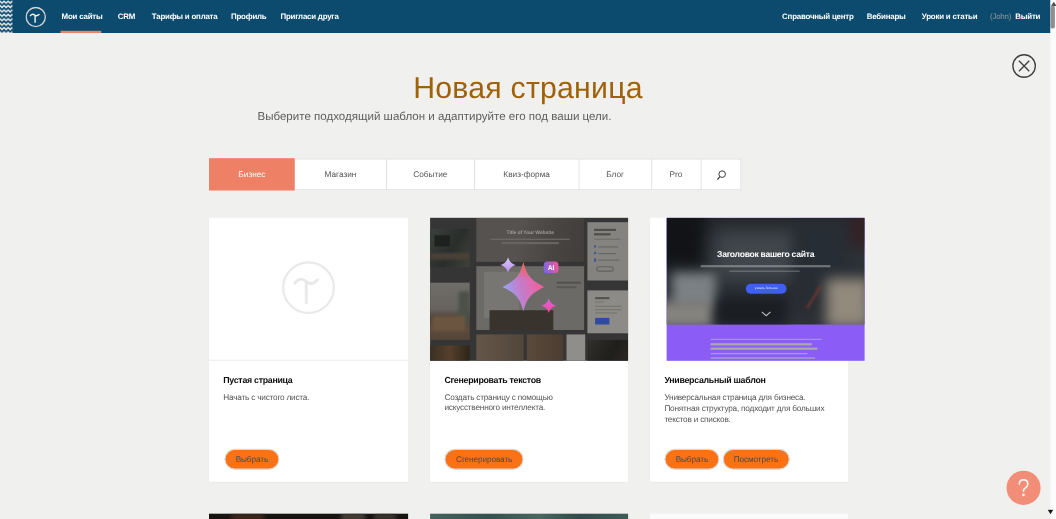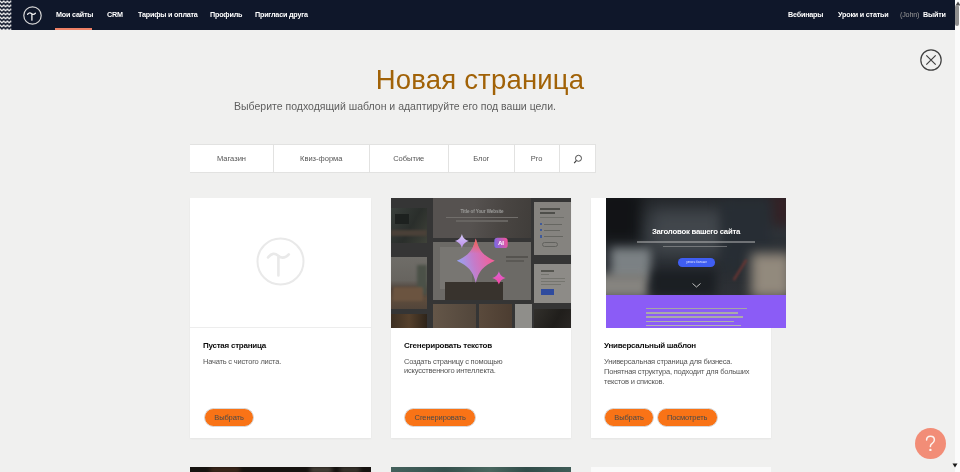--- a/index.html
+++ b/index.html
@@ -1,21 +1,21 @@
 <!DOCTYPE html>
 <html><head>
 <meta charset="utf-8">
 <style>
   * { margin:0; padding:0; box-sizing:border-box; }
   html,body { width:960px; height:472px; overflow:hidden; }
   body { font-family:"Liberation Sans", sans-serif; background:#f0f0ef; position:relative; }
   .abs { position:absolute; }
 
   
-  #topbar { position:absolute; left:0; top:0; width:955px; height:30px; background:#0f172a; }
+  #topbar { position:absolute; left:0; top:0; width:955px; height:30px; background:#0c4a6e; }
   .nav { position:absolute; top:0; height:30px; line-height:30px; font-size:7.2px; font-weight:bold; color:#fff; white-space:nowrap; letter-spacing:-0.2px; }
   #underline { position:absolute; left:55px; top:27.5px; width:37px; height:2.5px; background:#ee8166; }
 
   
   #title { position:absolute; left:0; top:64.2px; width:960px; text-align:center; font-size:27.5px; color:#a16207; letter-spacing:0.2px; line-height:1.15; }
   #subtitle { position:absolute; left:0; top:100px; width:790px; text-align:center; font-size:10.5px; color:#5e5e5e; }
 
   
   #tabs { position:absolute; left:190px; top:144px; height:28.5px; display:flex; }
   .tab { height:28.5px; line-height:28.5px; text-align:center; font-size:7.5px; color:#555; background:#fff; border:0.7px solid #e2e2e1; border-left:none; }
@@ -54,39 +54,41 @@
   </svg>
   <svg class="abs" style="left:22.5px;top:6px" width="19" height="19" viewBox="0 0 19 19">
     <circle cx="9.5" cy="9.5" r="8.7" fill="none" stroke="#d6d6d6" stroke-width="1.2"></circle>
     <path d="M4.6 8.2 C6 6.6 7.2 6.6 8.4 7.6 C9.6 8.6 11 8.6 12.4 7.2 M8.9 7.9 L8.9 14.2" fill="none" stroke="#f2f2f2" stroke-width="1.3" stroke-linecap="round"></path>
   </svg>
   <span class="nav" style="left:56px">Мои сайты</span>
   <span class="nav" style="left:107px">CRM</span>
   <span class="nav" style="left:138px">Тарифы и оплата</span>
   <span class="nav" style="left:210px">Профиль</span>
   <span class="nav" style="left:255px">Пригласи друга</span>
+  <span class="nav" style="left:711px">Справочный центр</span>
   <span class="nav" style="left:788px">Вебинары</span>
   <span class="nav" style="left:838px">Уроки и статьи</span>
   <span class="nav" style="left:900px;color:#989898;font-weight:normal">(John)</span>
   <span class="nav" style="left:923px">Выйти</span>
   <div id="underline"></div>
 </div>
 
 <svg class="abs" style="left:919.5px;top:49px" width="22" height="22" viewBox="0 0 22 22">
   <circle cx="11" cy="11" r="10.2" fill="none" stroke="#3f3f3f" stroke-width="1.2"></circle>
   <path d="M6.3 6.3 L15.7 15.7 M15.7 6.3 L6.3 15.7" stroke="#3f3f3f" stroke-width="1.2" fill="none"></path>
 </svg>
 
 <div id="title">Новая страница</div>
 <div id="subtitle">Выберите подходящий шаблон и адаптируйте его под ваши цели.</div>
 
 <div id="tabs">
+  <div class="tab first active" style="width:78px">Бизнес</div>
   <div class="tab" style="width:84px">Магазин</div>
+  <div class="tab" style="width:79.5px">Событие</div>
   <div class="tab" style="width:95.5px">Квиз-форма</div>
-  <div class="tab" style="width:79.5px">Событие</div>
   <div class="tab" style="width:65.5px">Блог</div>
   <div class="tab" style="width:45px">Pro</div>
   <div class="tab" style="width:36.5px">
     <svg width="11" height="11" viewBox="0 0 11 11" style="margin-top:9px">
       <circle cx="6.5" cy="4.3" r="3" fill="none" stroke="#3a3a3a" stroke-width="0.9"></circle>
       <path d="M4.3 6.7 L2.2 9.2" stroke="#3a3a3a" stroke-width="1.1" fill="none"></path>
     </svg>
   </div>
 </div>
 

